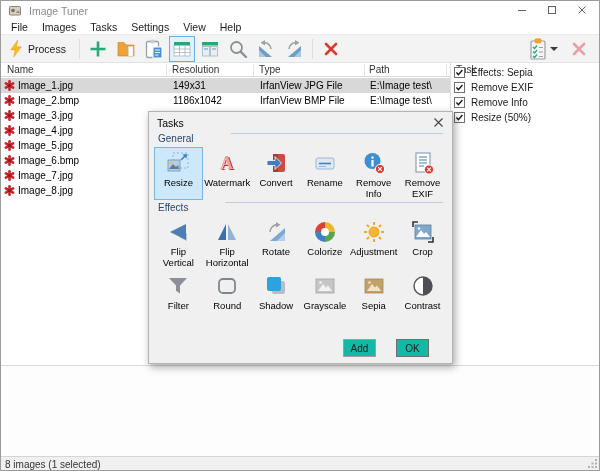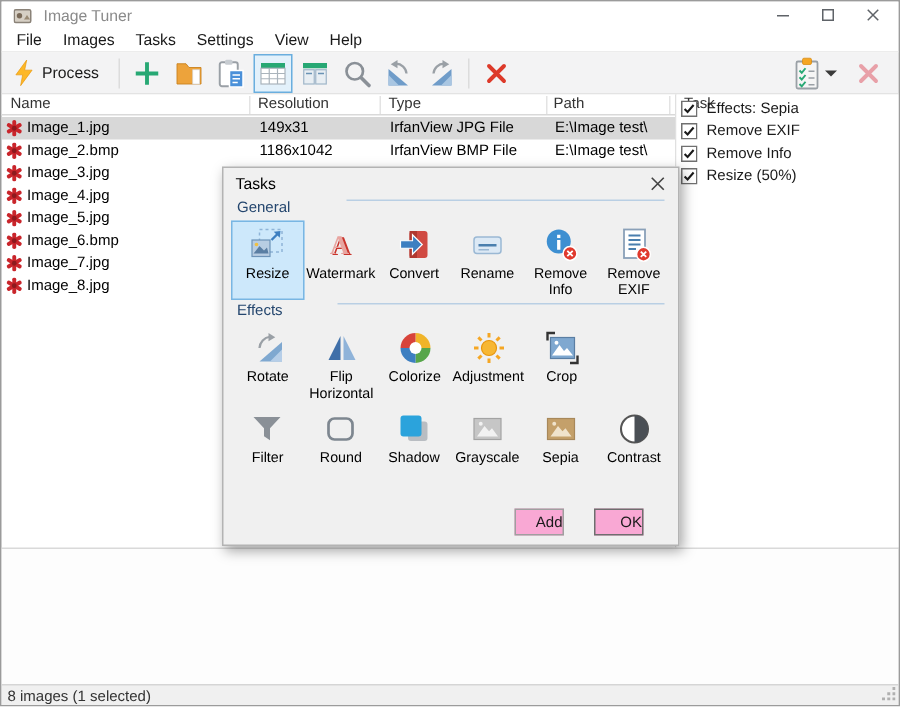--- a/index.html
+++ b/index.html
@@ -74,22 +74,22 @@
   .grp-head { display:flex; align-items:flex-start; height:13px;gap:31px; }
   .grp-label { font-size:10px; color:#24466e; margin-left:4px; white-space:nowrap; }
   .grp-line { flex:1; height:1px; background:#b9cfe4; margin:0 4px 0 6px; }
   .ditems { display:flex; margin:1px 0 0 0; }
   .dcell { width:49px; min-height:53px; display:flex; flex-direction:column; align-items:center;
            border:1px solid transparent; padding-top:2px; }
   .dcell.sel { background:#cde8fb; border-color:#79b6e3; }
   .dicon { width:24px; height:24px; margin-top:1px; }
   .dlabel { font-size:9.5px; line-height:11px; text-align:center; margin-top:2px; color:#000; }
   .grp2 { margin-top:2px; }
-  .dlg-btn { position:absolute; top:227px; height:18px; width:33px; background:#f9a8d4;
-             border:1px solid #9f9f9f; display:flex; align-items:center; justify-content:flex-end; font-size:10px; }
+  .dlg-btn { position:absolute; top:227px; height:18px; width:33px; background:#14b8a6;
+             border:1px solid #9f9f9f; display:flex; align-items:center; justify-content:center; font-size:10px; }
   .btn-add { left:194px; }
   .btn-ok { left:247px; border-color:#6e6e6e; }
 </style>
 </head>
 <body>
 
 <div class="window">
 
   <div class="titlebar">
     <span class="app-icon">
@@ -450,33 +450,40 @@
     </div>
 
     <div class="grp grp2">
       <div class="grp-head">
         <span class="grp-label">Effects</span>
         <span class="grp-line"></span>
       </div>
       <div class="ditems">
         <div class="dcell">
           <span class="dicon"><svg width="24" height="24" viewBox="0 0 24 24">
+                <polygon points="21,13 13.5,17.5 21,21" fill="#b9c2cc"></polygon>
+                <polygon points="20,4 4,12 20,20" fill="#4a7fb5"></polygon>
+              </svg></span>
+          <span class="dlabel">Flip Vertical</span>
+        </div>
+        <div class="dcell">
+          <span class="dicon"><svg width="24" height="24" viewBox="0 0 24 24">
+                <polygon points="3,20 11,4 11,20" fill="#3f6fa8"></polygon>
+                <polygon points="13,4 21,20 13,20" fill="#8fb3d9"></polygon>
+              </svg></span>
+          <span class="dlabel">Flip Horizontal</span>
+        </div>
+        <div class="dcell">
+          <span class="dicon"><svg width="24" height="24" viewBox="0 0 24 24">
                 <polygon points="6,21 21,21 21,8" fill="#7fa8d0"></polygon>
                 <polygon points="13,21 21,21 21,13" fill="#b6cee8"></polygon>
                 <path d="M6,12 A8,8 0 0 1 13,4.5" fill="none" stroke="#9aa0a6" stroke-width="1.5"></path>
                 <polygon points="12,2 16.5,4.8 12,7.5" fill="#9aa0a6"></polygon>
               </svg></span>
           <span class="dlabel">Rotate</span>
-        </div>
-        <div class="dcell">
-          <span class="dicon"><svg width="24" height="24" viewBox="0 0 24 24">
-                <polygon points="3,20 11,4 11,20" fill="#3f6fa8"></polygon>
-                <polygon points="13,4 21,20 13,20" fill="#8fb3d9"></polygon>
-              </svg></span>
-          <span class="dlabel">Flip Horizontal</span>
         </div>
         <div class="dcell">
           <span class="dicon"><svg width="24" height="24" viewBox="0 0 24 24">
                 <path d="M12,12 L12,2 A10,10 0 0 1 22,12 Z" fill="#f0b429"></path>
                 <path d="M12,12 L22,12 A10,10 0 0 1 12,22 Z" fill="#57a64a"></path>
                 <path d="M12,12 L12,22 A10,10 0 0 1 2,12 Z" fill="#3d7fc1"></path>
                 <path d="M12,12 L2,12 A10,10 0 0 1 12,2 Z" fill="#d8433a"></path>
                 <circle cx="12" cy="12" r="4" fill="#fff"></circle>
               </svg></span>
           <span class="dlabel">Colorize</span>

